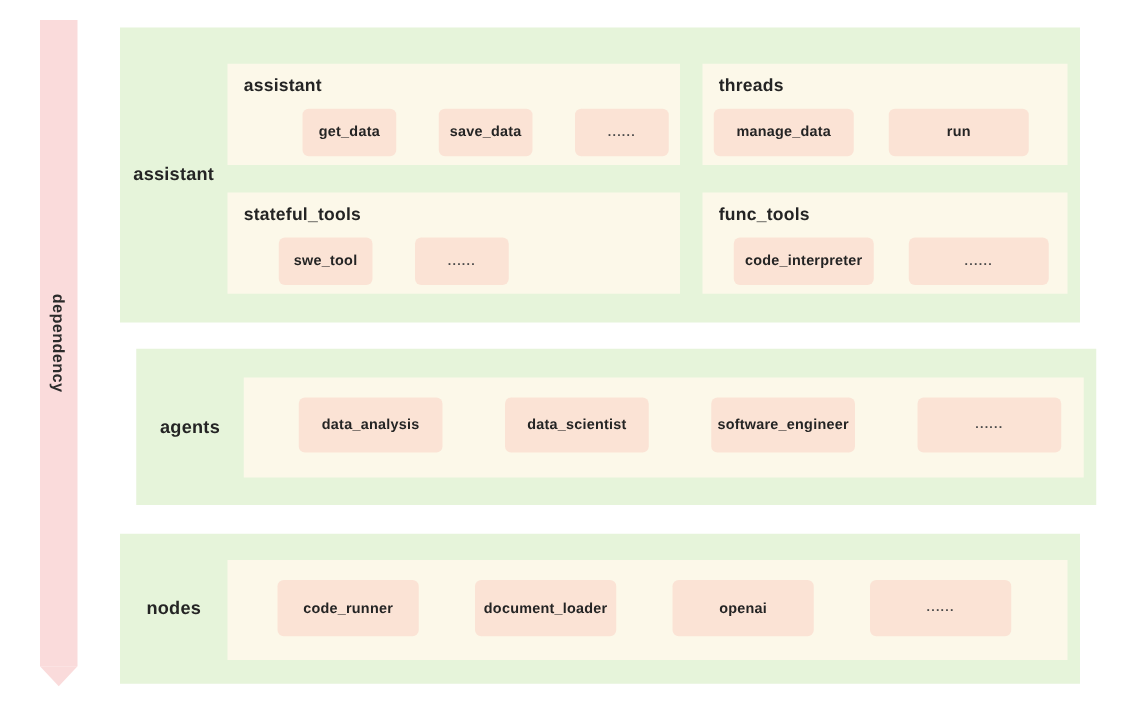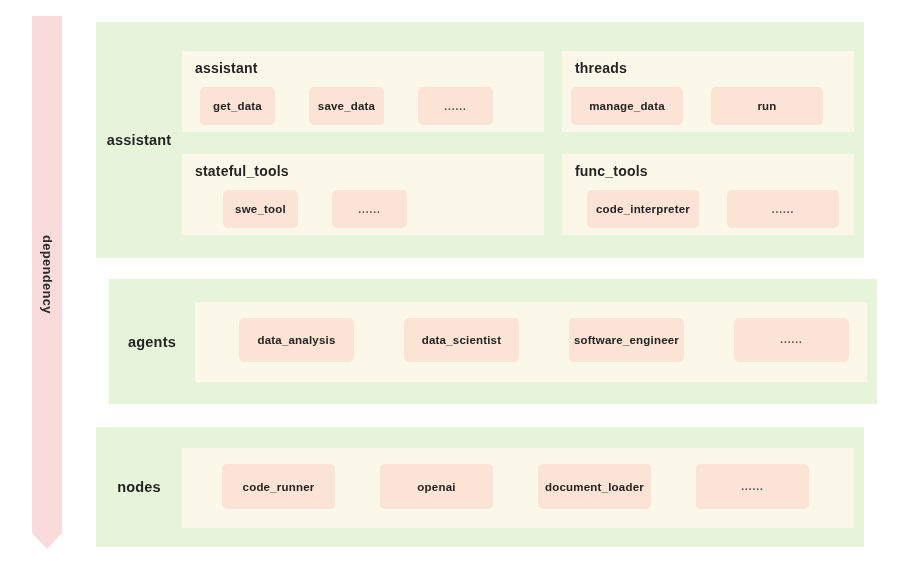--- a/index.html
+++ b/index.html
@@ -134,21 +134,21 @@
     white-space: nowrap;
     box-sizing: border-box;
   }
   .pill.ellipsis {
     font-size: 10px;
     letter-spacing: 1px;
     color: #4a4a4a;
   }
 
   
-  #group-assistant  .group-items { padding-left: 18px; gap: 34px; }
+  #group-assistant  .group-items { padding-left: 40px; gap: 34px; margin-left: 20px; }
   #group-assistant  .pill { width: 75px; }
   #group-stateful   .group-items { padding-left: 41px; gap: 34px; }
   #group-stateful   .pill { width: 75px; }
 
   #group-threads    .group-items { padding-left: 9px; gap: 28px; }
   #group-threads    .pill { width: 112px; }
   #group-functools  .group-items { padding-left: 25px; gap: 28px; text-align: center; }
   #group-functools  .pill { width: 112px; }
 
   #group-agents .group-items { padding-left: 44px; gap: 50px; height: 57px; }
@@ -222,19 +222,19 @@
   </div>
 </div>
 
 <div class="layer" id="layer-nodes">
   <div class="layer-label">nodes</div>
 
   <div class="layer-body">
     <div class="group" id="group-nodes">
       <div class="group-items">
         <div class="pill">code_runner</div>
+        <div class="pill">document_loader</div>
         <div class="pill">openai</div>
-        <div class="pill">document_loader</div>
         <div class="pill ellipsis">......</div>
       </div>
     </div>
   </div>
 </div>
 
 </body></html>

